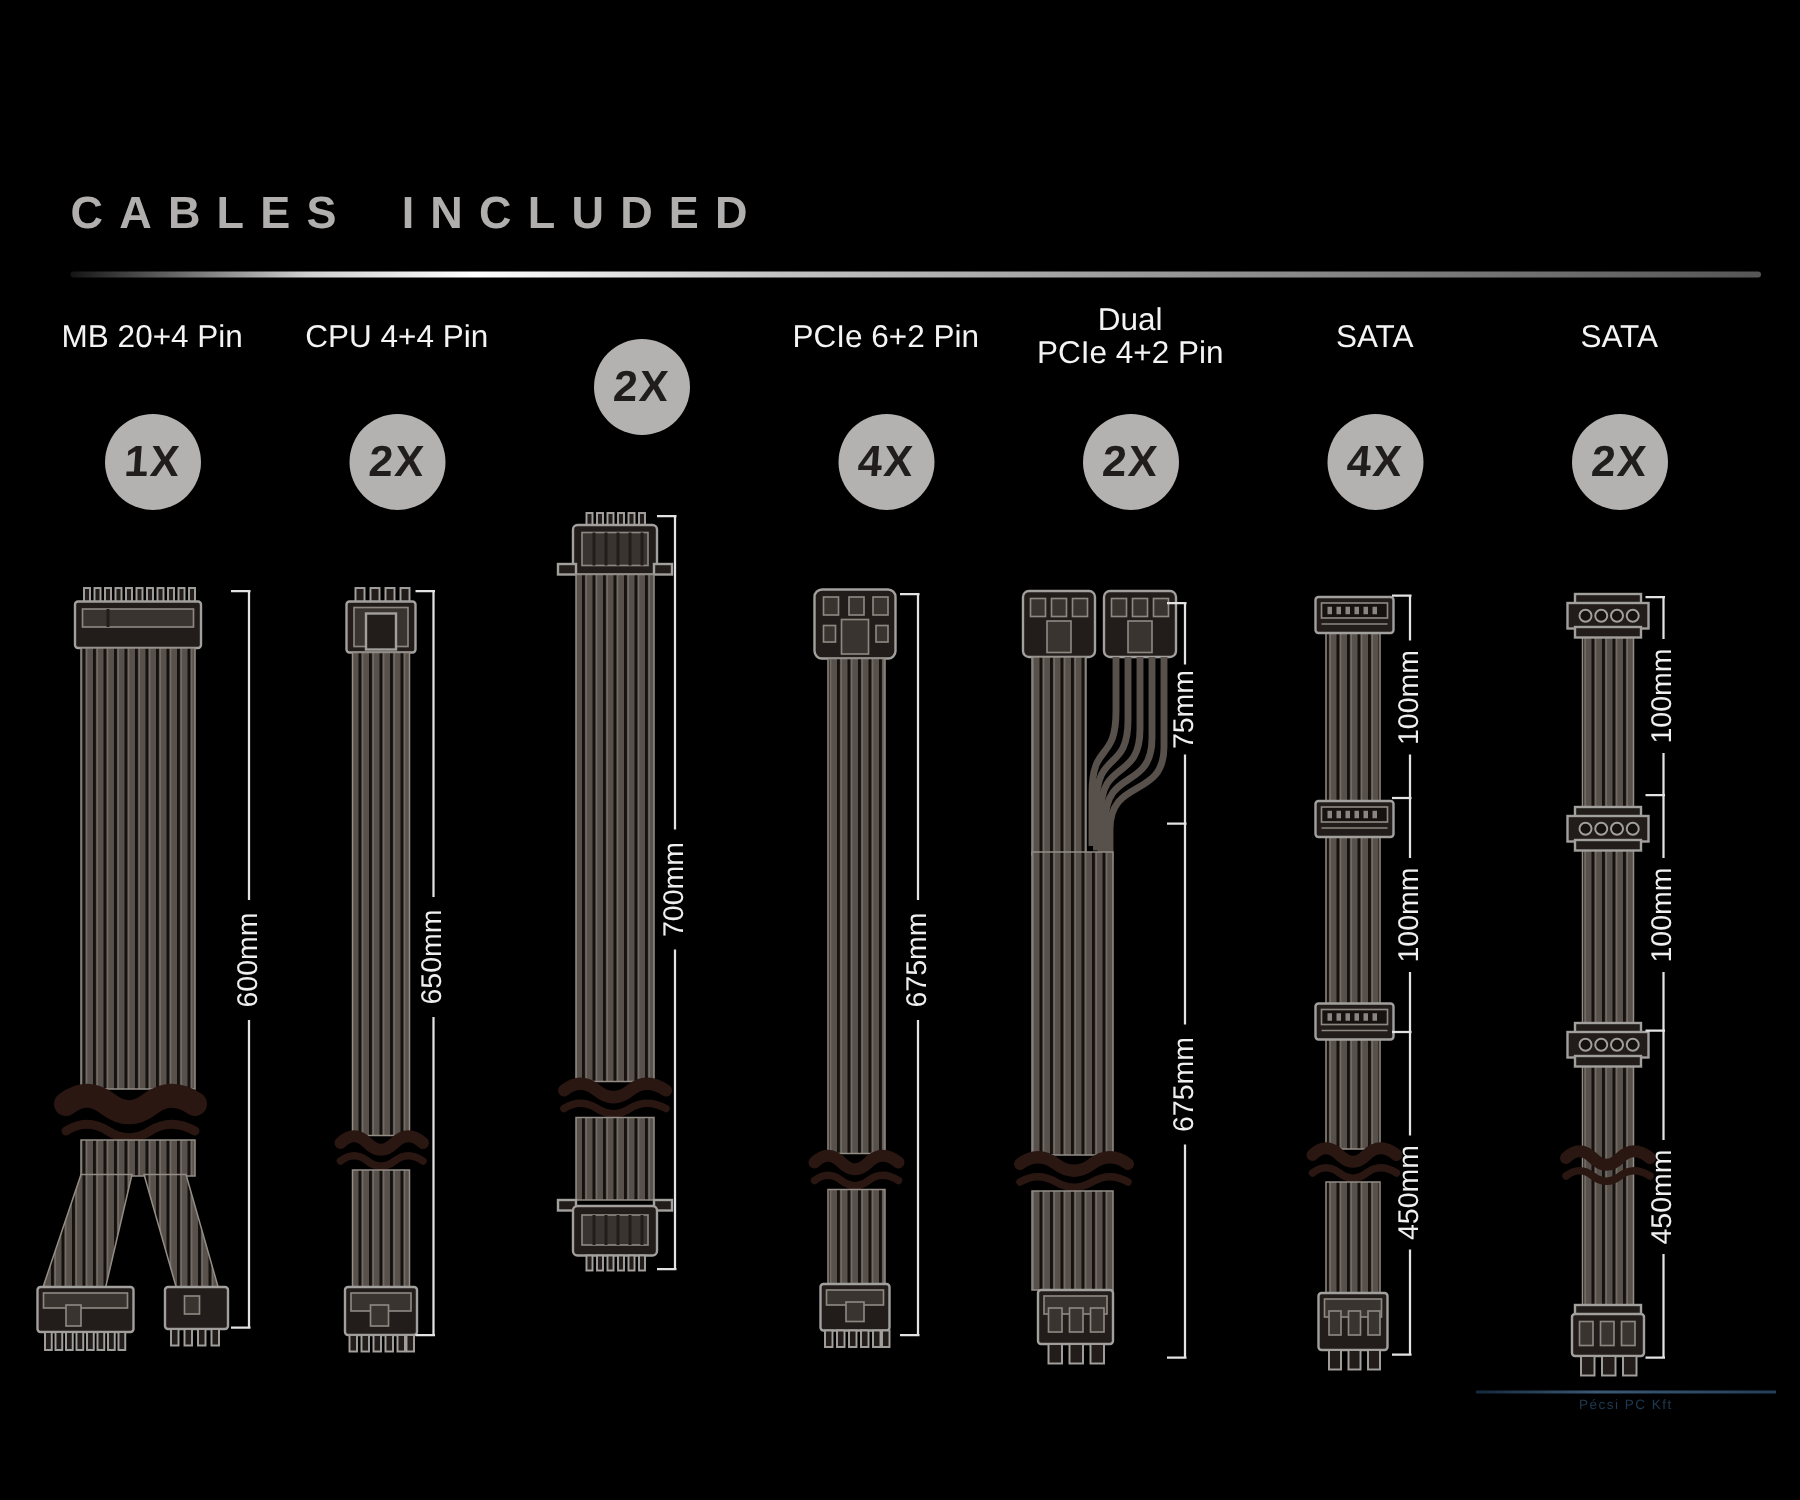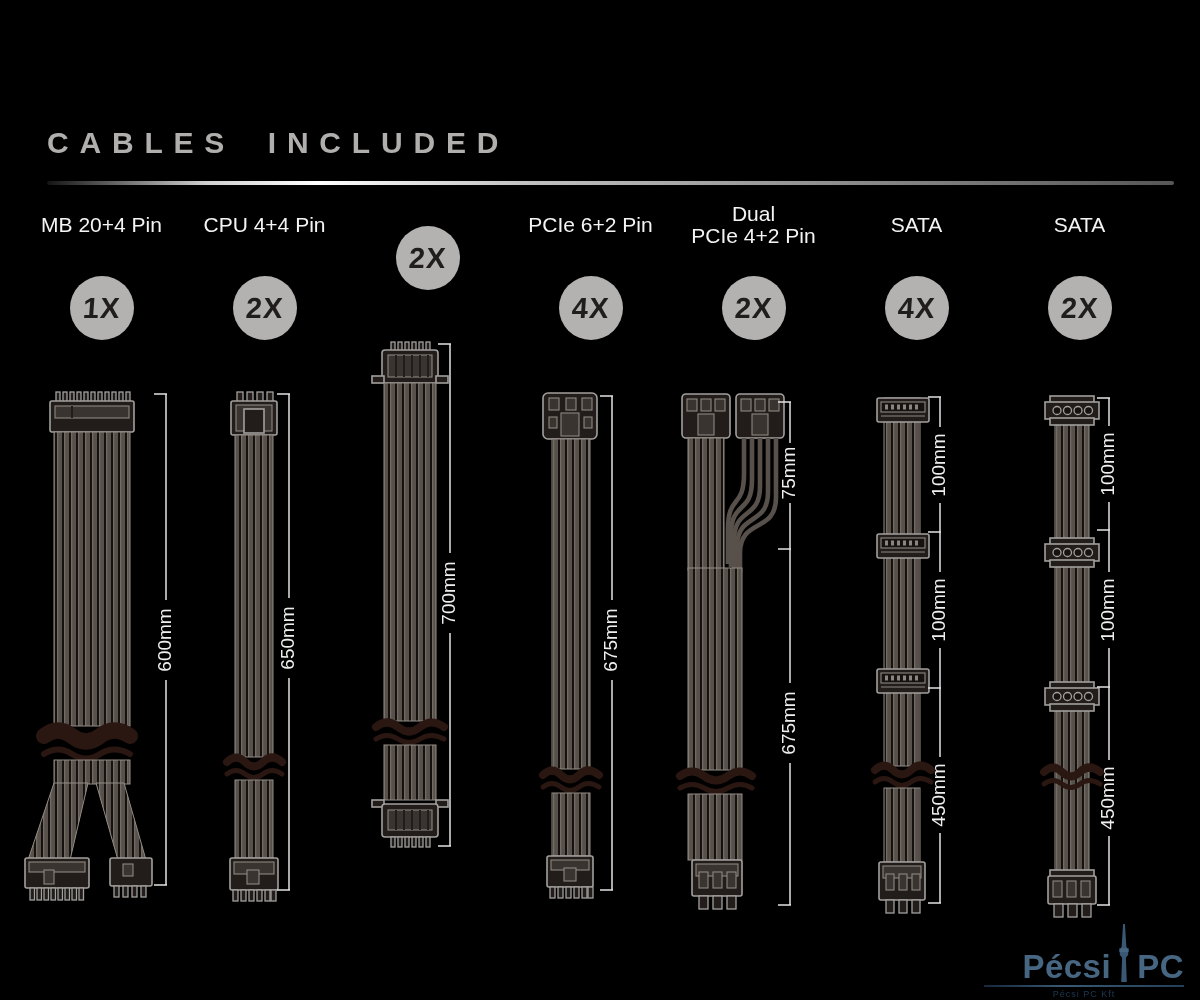--- a/index.html
+++ b/index.html
@@ -470,25 +470,17 @@
           <text class="dim-text" x="111" y="410" text-anchor="middle" dominant-baseline="middle" transform="rotate(-90 111 410)">450mm</text>
           <line class="dim-line" x1="111" y1="448" x2="111" y2="517"></line>
           <line class="dim-line" x1="99" y1="517" x2="112" y2="517"></line>
         </g>
       </svg>
     </div>
 
   </div>
 
   <div class="watermark">
-    <div class="wm-row">
-      <span class="wm-word">Pécsi</span>
-      <svg width="16" height="58" viewBox="0 0 16 62">
-        <polygon points="7,0 9,0 10.5,24 12.5,28 12.5,33 10,36 11,62 5,62 6,36 3.5,33 3.5,28 5.5,24" fill="#3a5873"></polygon>
-        <rect x="3" y="26" width="10" height="4" fill="#466682"></rect>
-      </svg>
-      <span class="wm-word">PC</span>
-    </div>
     <div class="wm-line"></div>
     <div class="wm-sub">Pécsi PC Kft</div>
   </div>
 
 </div>
 
 </body></html>

